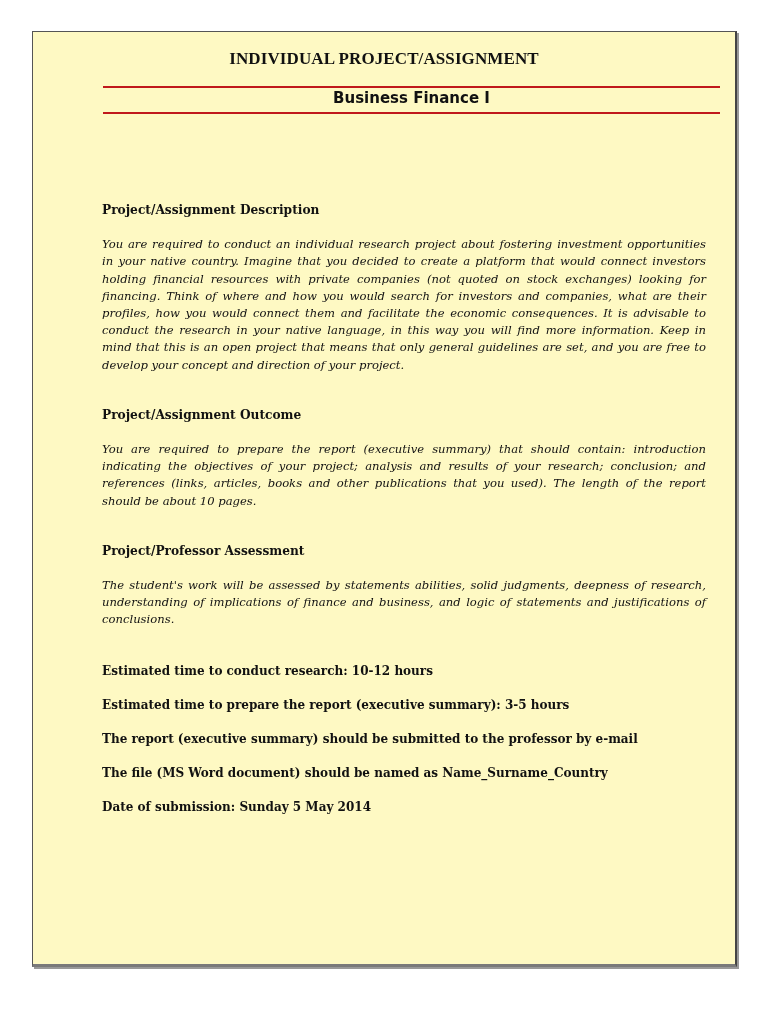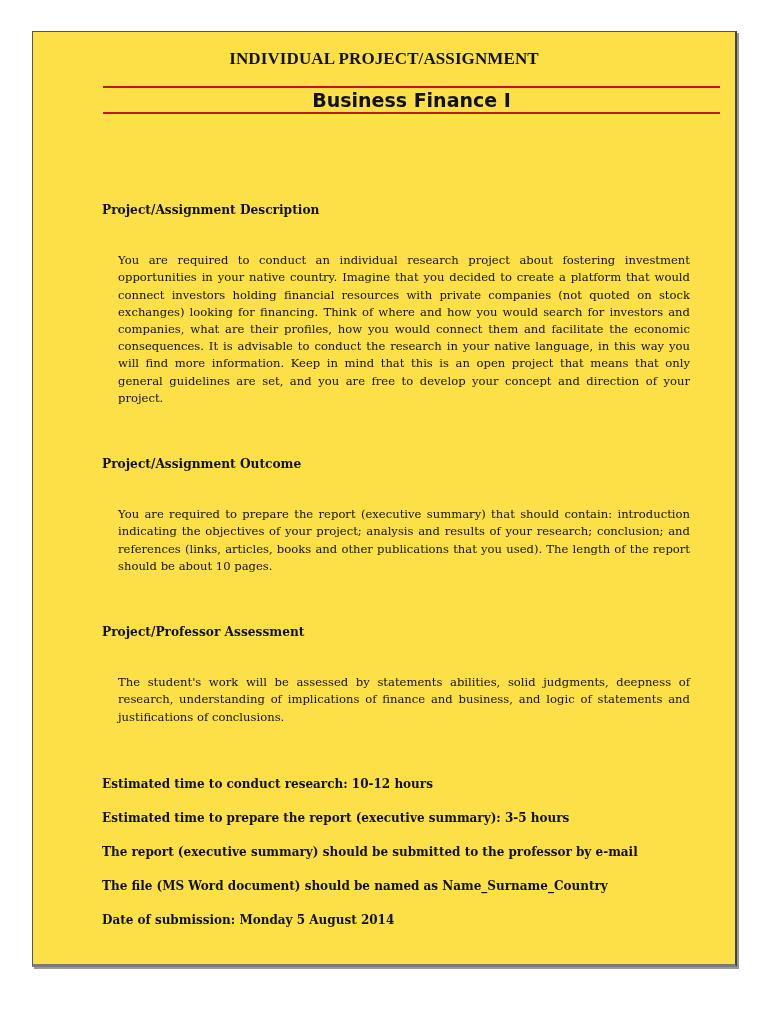--- a/index.html
+++ b/index.html
@@ -1,49 +1,49 @@
 <!DOCTYPE html>
 <html><head>
 <meta charset="utf-8">
 <style>
   html, body { margin: 0; padding: 0; background: #ffffff; }
   body { width: 768px; height: 1024px; position: relative; overflow: hidden; }
   .page {
     position: absolute; left: 32px; top: 31px; width: 702px; height: 932px;
     border: 1px solid #555; border-right: 2px solid #444; border-bottom: 3px solid #7a7a7a;
-    background: #fde047;
+    background: #fef9c3;
     box-shadow: 2px 2px 0 #999;
   }
   .title {
     position: absolute; left: 0; right: 0; top: 17px; text-align: center;
     font-family: "Liberation Serif", serif; font-weight: bold; font-size: 17px; color: #111;
     letter-spacing: 0.1px;
   }
   .rule { position: absolute; left: 70px; width: 617px; height: 2px; background: #c0191c; }
   .rule.top { top: 54px; }
   .rule.bottom { top: 80px; }
   .subtitle {
     position: absolute; left: 70px; width: 617px; top: 57px; text-align: center;
-    font-family: "DejaVu Sans", sans-serif; font-weight: bold; font-size: 19px; color: #111;
+    font-family: "DejaVu Sans", sans-serif; font-weight: bold; font-size: 15px; color: #111;
   }
   table.info {
     position: absolute; left: 70px; top: 99px; width: 618px; border-collapse: collapse;
     font-family: "Liberation Serif", serif; font-size: 13px;
     box-shadow: 0 2px 0 #777;
   }
   table.info td { border: 2px solid #111; padding: 0 6px; height: 15px; line-height: 15px; }
   table.info td.k { width: 114px; font-weight: bold; }
   table.info td.v { font-weight: bold; }
   table.info a { color: #2a35c9; text-decoration: underline; font-weight: normal; }
   .content {
     position: absolute; left: 69px; width: 604px; top: 170px;
     font-family: "DejaVu Serif", serif; font-size: 11.6px; color: #111; line-height: 17.2px;
   }
   .h { font-weight: bold; font-size: 12.2px; margin: 0; }
-  .p { text-align: justify; margin: 16px; }
+  .p { text-align: justify; margin: 0; font-style: italic; }
   .gap1 { height: 17px; }
   .gap2 { height: 33px; }
   .gap3 { height: 34px; }
   .fact { font-weight: bold; font-size: 12px; margin: 0; height: 34px; line-height: 17px; }
 </style>
 </head>
 <body>
 
 <div class="page">
   <div class="title">INDIVIDUAL PROJECT/ASSIGNMENT</div>
@@ -66,15 +66,15 @@
     <p class="p">You are required to prepare the report (executive summary) that should contain: introduction indicating the objectives of your project; analysis and results of your research; conclusion; and references (links, articles, books and other publications that you used). The length of the report should be about 10 pages.</p>
     <div class="gap2"></div>
     <p class="h">Project/Professor Assessment</p>
     <div class="gap1"></div>
     <p class="p">The student's work will be assessed by statements abilities, solid judgments, deepness of research, understanding of implications of finance and business, and logic of statements and justifications of conclusions.</p>
     <div class="gap3"></div>
     <p class="fact">Estimated time to conduct research: 10-12 hours</p>
     <p class="fact">Estimated time to prepare the report (executive summary): 3-5 hours</p>
     <p class="fact">The report (executive summary) should be submitted to the professor by e-mail</p>
     <p class="fact">The file (MS Word document) should be named as Name_Surname_Country</p>
-    <p class="fact">Date of submission: Monday 5 August 2014</p>
+    <p class="fact">Date of submission: Sunday 5 May 2014</p>
   </div>
 </div>
 
 </body></html>

